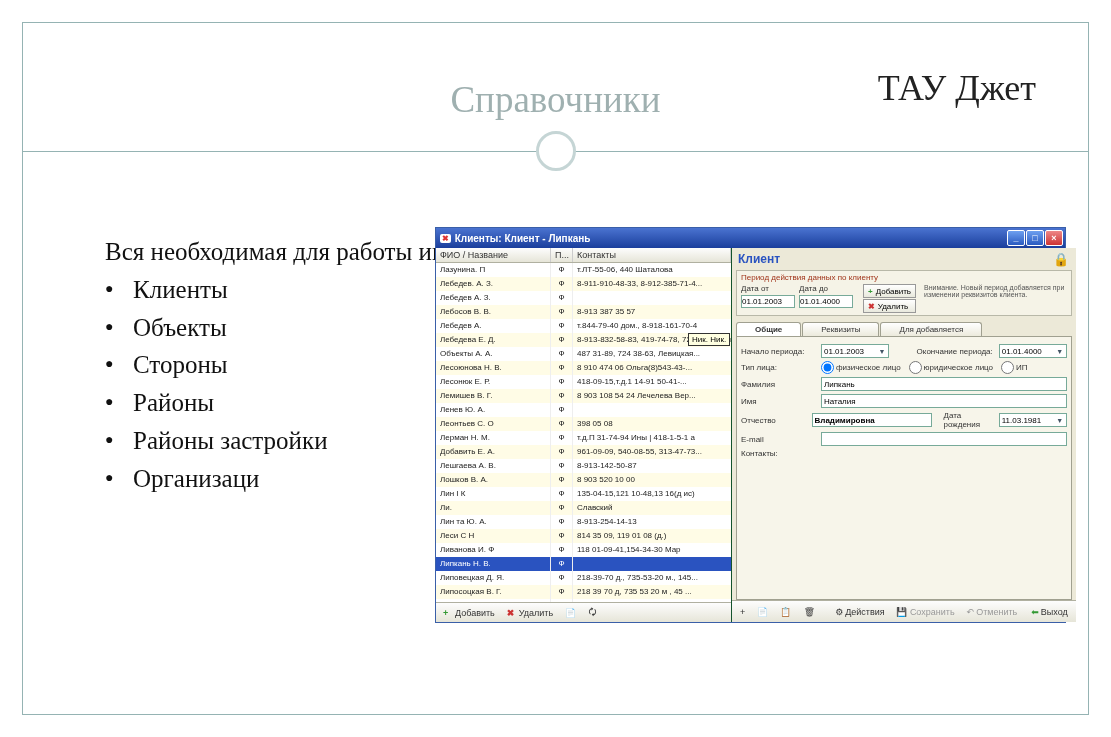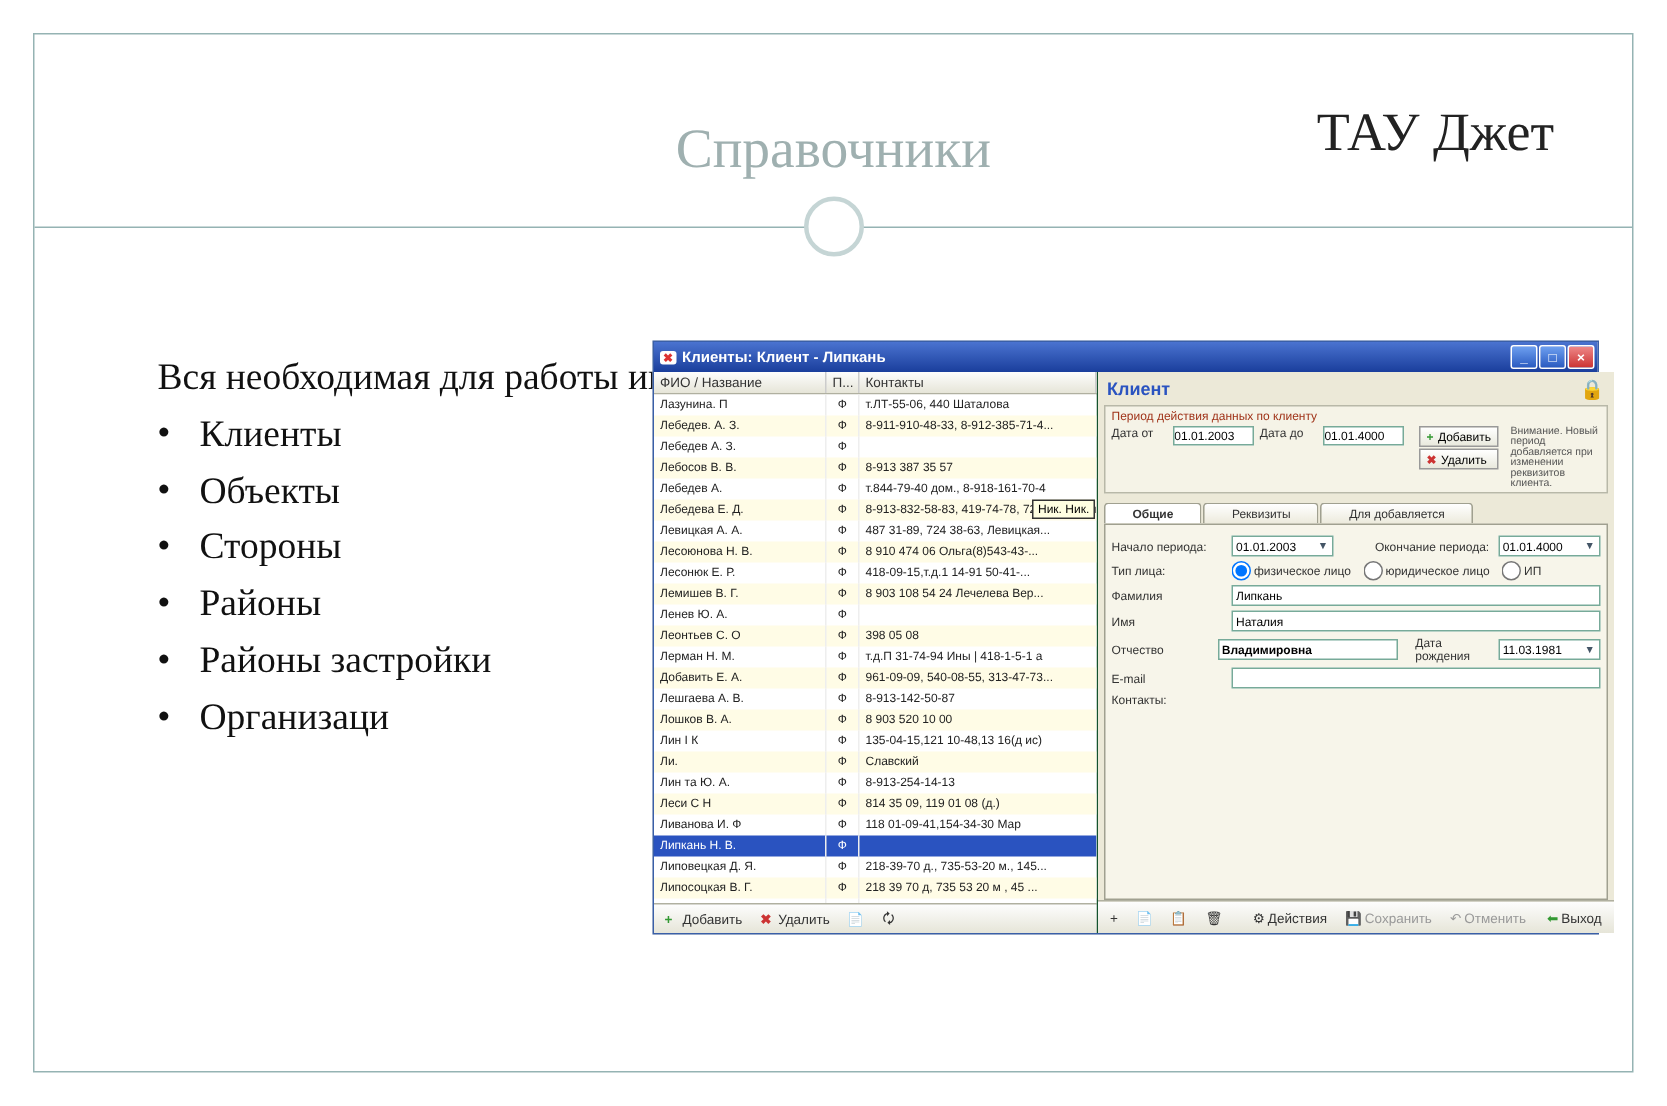--- a/index.html
+++ b/index.html
@@ -40,21 +40,21 @@
   .tb-btn{display:flex;align-items:center;gap:2px;padding:1px 4px;border:1px solid transparent;font-size:9px;color:#333}
   .ico{width:10px;height:10px;display:inline-block}
   .plus{color:#393;font-weight:bold}
   .x{color:#c33;font-weight:bold}
   .right-pane{flex:1;background:#ece9d8;display:flex;flex-direction:column;font-size:9px}
   .rp-head{height:22px;display:flex;align-items:center;justify-content:space-between;padding:0 6px;color:#2a53c0;font-size:12px;font-weight:bold}
   .lock{color:#c90;font-size:13px}
   .period-bar{border:1px solid #b8b8a8;margin:0 4px;padding:2px 4px;background:#f5f3e7}
   .period-label{color:#a0341a;font-size:8px;margin-bottom:2px}
   .period-row{display:flex;align-items:flex-start;gap:4px}
-  .pfield{display:flex;flex-direction:row;gap:13px}
+  .pfield{display:flex;flex-direction:column;gap:2px}
   .pfield label{font-size:8px;color:#333}
   .pfield input{width:54px;font-size:8px;height:13px;border:1px solid #7a9}
   .pbtns{display:flex;flex-direction:column;gap:1px;margin-left:6px}
   .pbtn{display:flex;align-items:center;gap:3px;background:linear-gradient(#fff,#e9e9dd);border:1px solid #999;padding:0 4px;height:14px;font-size:8px}
   .pnote{flex:1;font-size:7px;color:#555;padding-left:4px}
   .tabs{display:flex;gap:1px;margin:6px 4px 0 4px}
   .tab{background:linear-gradient(#fff,#eceadc);border:1px solid #a0a090;border-bottom:none;border-radius:3px 3px 0 0;padding:2px 18px;font-size:8px;color:#333}
   .tab.active{background:#fff;font-weight:bold}
   .tab-panel{flex:1;margin:0 4px;border:1px solid #a0a090;background:#f7f5ea;padding:4px}
   .form-row{display:flex;align-items:center;gap:6px;margin:3px 0;font-size:8px}
@@ -132,21 +132,21 @@
                 <span class="c-name">Лебедев А.</span>
                 <span class="c-pol">Ф</span>
                 <span class="c-kont">т.844-79-40 дом., 8-918-161-70-4</span>
               </div>
               <div class="row">
                 <span class="c-name">Лебедева Е. Д.</span>
                 <span class="c-pol">Ф</span>
                 <span class="c-kont">8-913-832-58-83, 419-74-78, 726-70-43 Ник. Ник.</span>
               </div>
               <div class="row">
-                <span class="c-name">Левицкая А. А.</span>
+                <span class="c-name">Объекты А. А.</span>
                 <span class="c-pol">Ф</span>
                 <span class="c-kont">487 31-89, 724 38-63, Левицкая...</span>
               </div>
               <div class="row">
                 <span class="c-name">Лесоюнова Н. В.</span>
                 <span class="c-pol">Ф</span>
                 <span class="c-kont">8 910 474 06  Ольга(8)543-43-...</span>
               </div>
               <div class="row">
                 <span class="c-name">Лесонюк Е. Р.</span>

